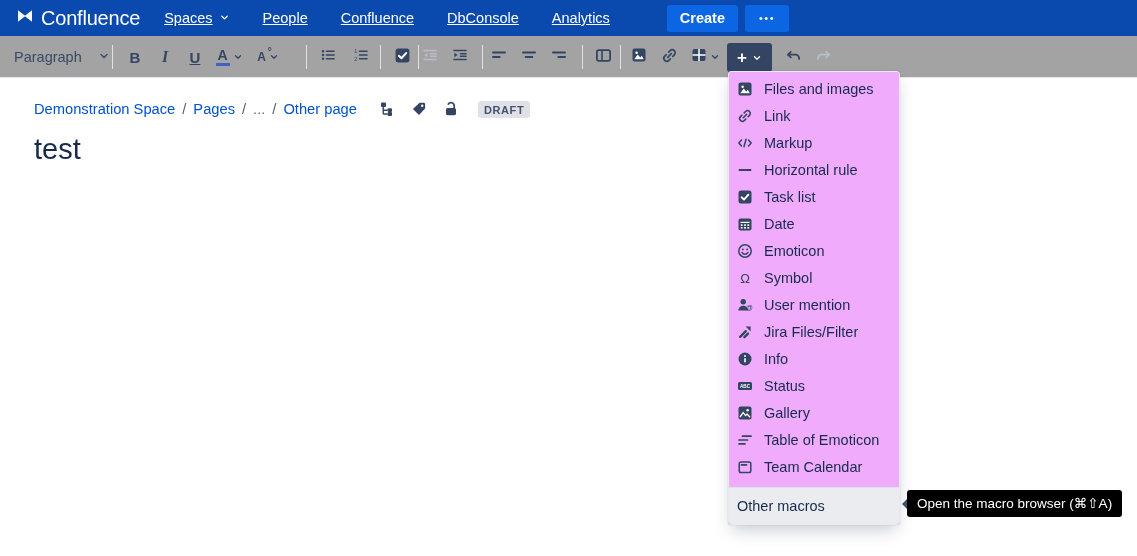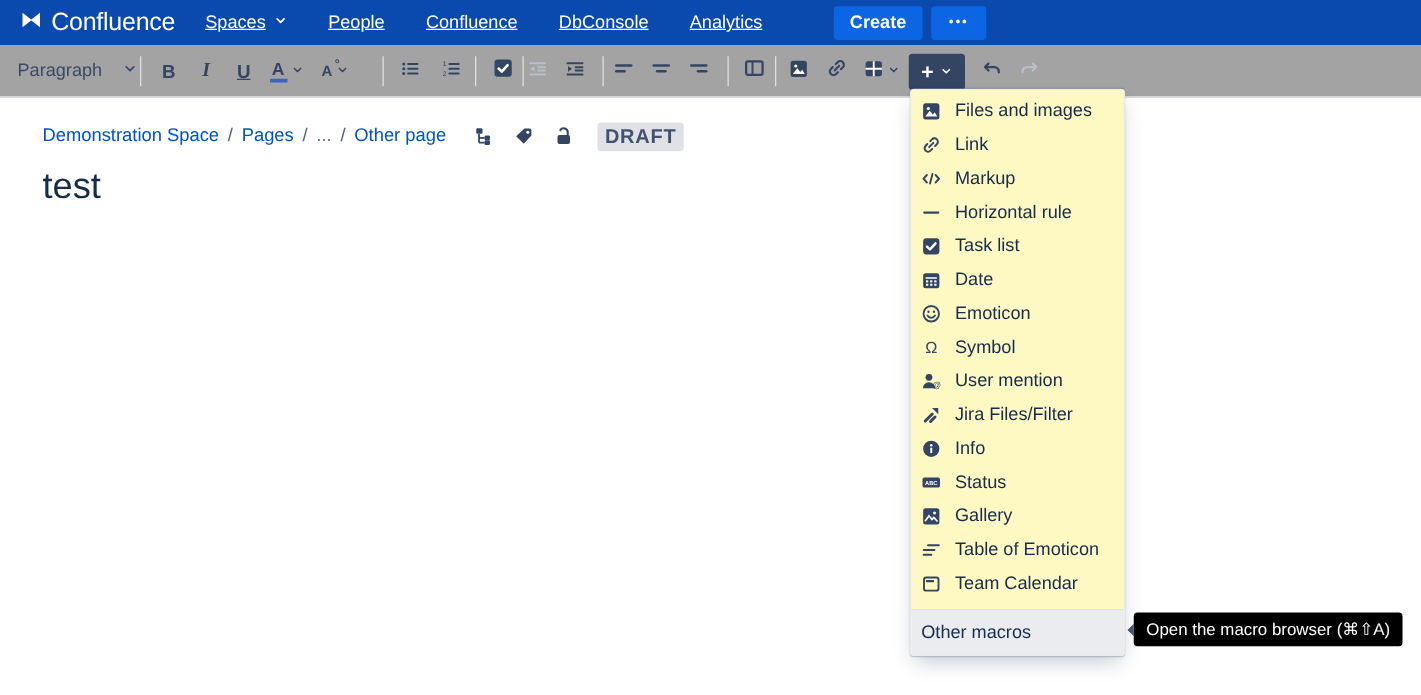--- a/index.html
+++ b/index.html
@@ -39,27 +39,27 @@
               border-radius:3px; color:#fff; display:flex; align-items:center; justify-content:center; gap:5px; cursor:pointer; }
   .plus-btn .pg { font-size:17px; font-weight:600; line-height:1; margin-top:-1px; }
 
   
   .crumbs { position:absolute; left:34px; top:99px; height:20px; display:flex; align-items:center; font-size:14.7px; }
   .crumb-link { color:#0052CC; cursor:pointer; text-decoration:none; }
   .crumb-sep { color:#505F79; margin:0 7px; }
   .crumb-ellipsis { color:#626F86; cursor:pointer; }
   .crumb-icons { display:flex; align-items:center; gap:14px; margin-left:21px; color:#344563; }
   .crumb-icons .cib { width:18px; height:18px; display:flex; align-items:center; justify-content:center; cursor:pointer; }
-  .draft-badge { margin-left:18px; background:#DFE1E6; color:#42526E; font-size:16px; font-weight:700;
+  .draft-badge { margin-left:18px; background:#DFE1E6; color:#42526E; font-size:11px; font-weight:700;
                  letter-spacing:0.6px; border-radius:3px; padding:3px 6px 2px; }
 
   .page-title { position:absolute; left:34px; top:131px; font-size:29px; font-weight:500; color:#172B4D; line-height:36px; }
 
   
-  .menu { position:absolute; left:728px; top:71px; width:172px; background:#fef9c3;
+  .menu { position:absolute; left:728px; top:71px; width:172px; background:#f0abfc;
           border:1px solid #E8EAEE; border-radius:3px; padding-top:3px; z-index:5;
           box-shadow:0 8px 16px -4px rgba(9,30,66,0.25), 0 0 1px rgba(9,30,66,0.31); }
   .menu-item { height:27px; display:flex; align-items:center; padding:0 8px; gap:11px;
                font-size:14.5px; color:#172B4D; cursor:pointer; }
   .menu-item svg { flex:0 0 16px; color:#344563; }
   .menu-footer { margin-top:7px; border-top:1px solid #DFE2E7; background:#EBECF0; height:29px;
                  display:flex; align-items:center; padding:18px 8px; font-size:14.5px; color:#172B4D;
                  border-radius:0 0 3px 3px; cursor:pointer; }
 
   

